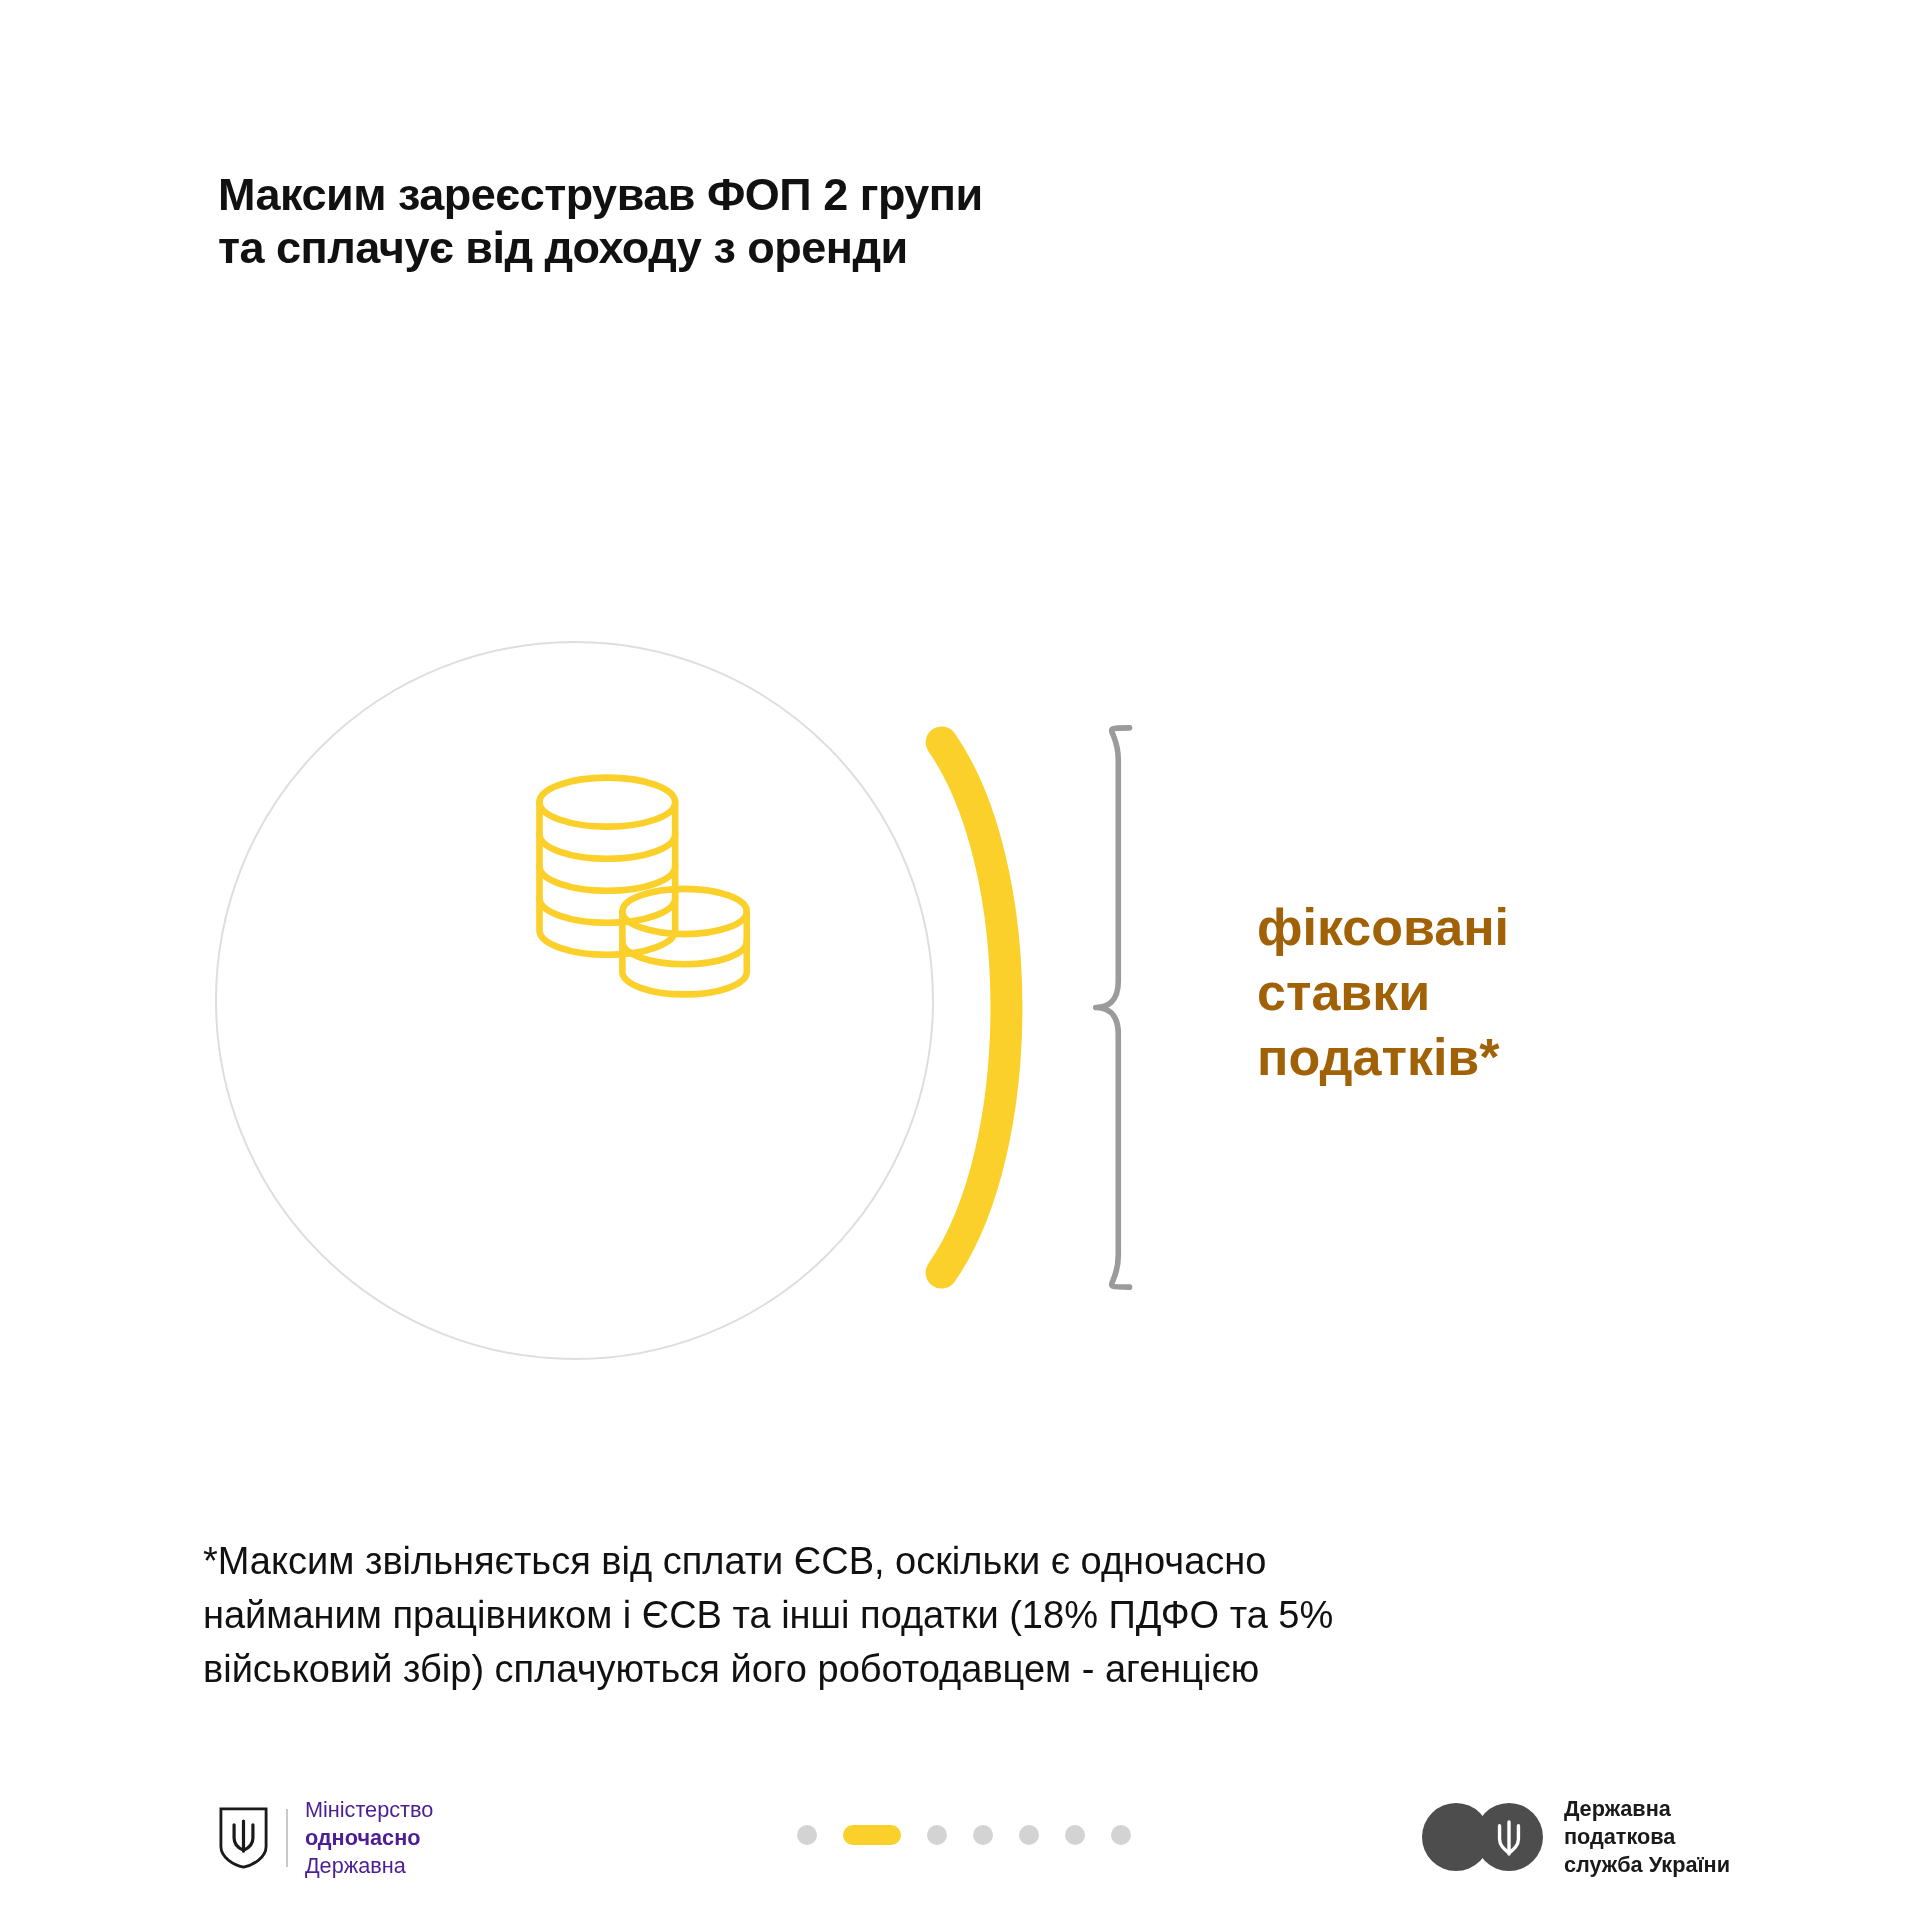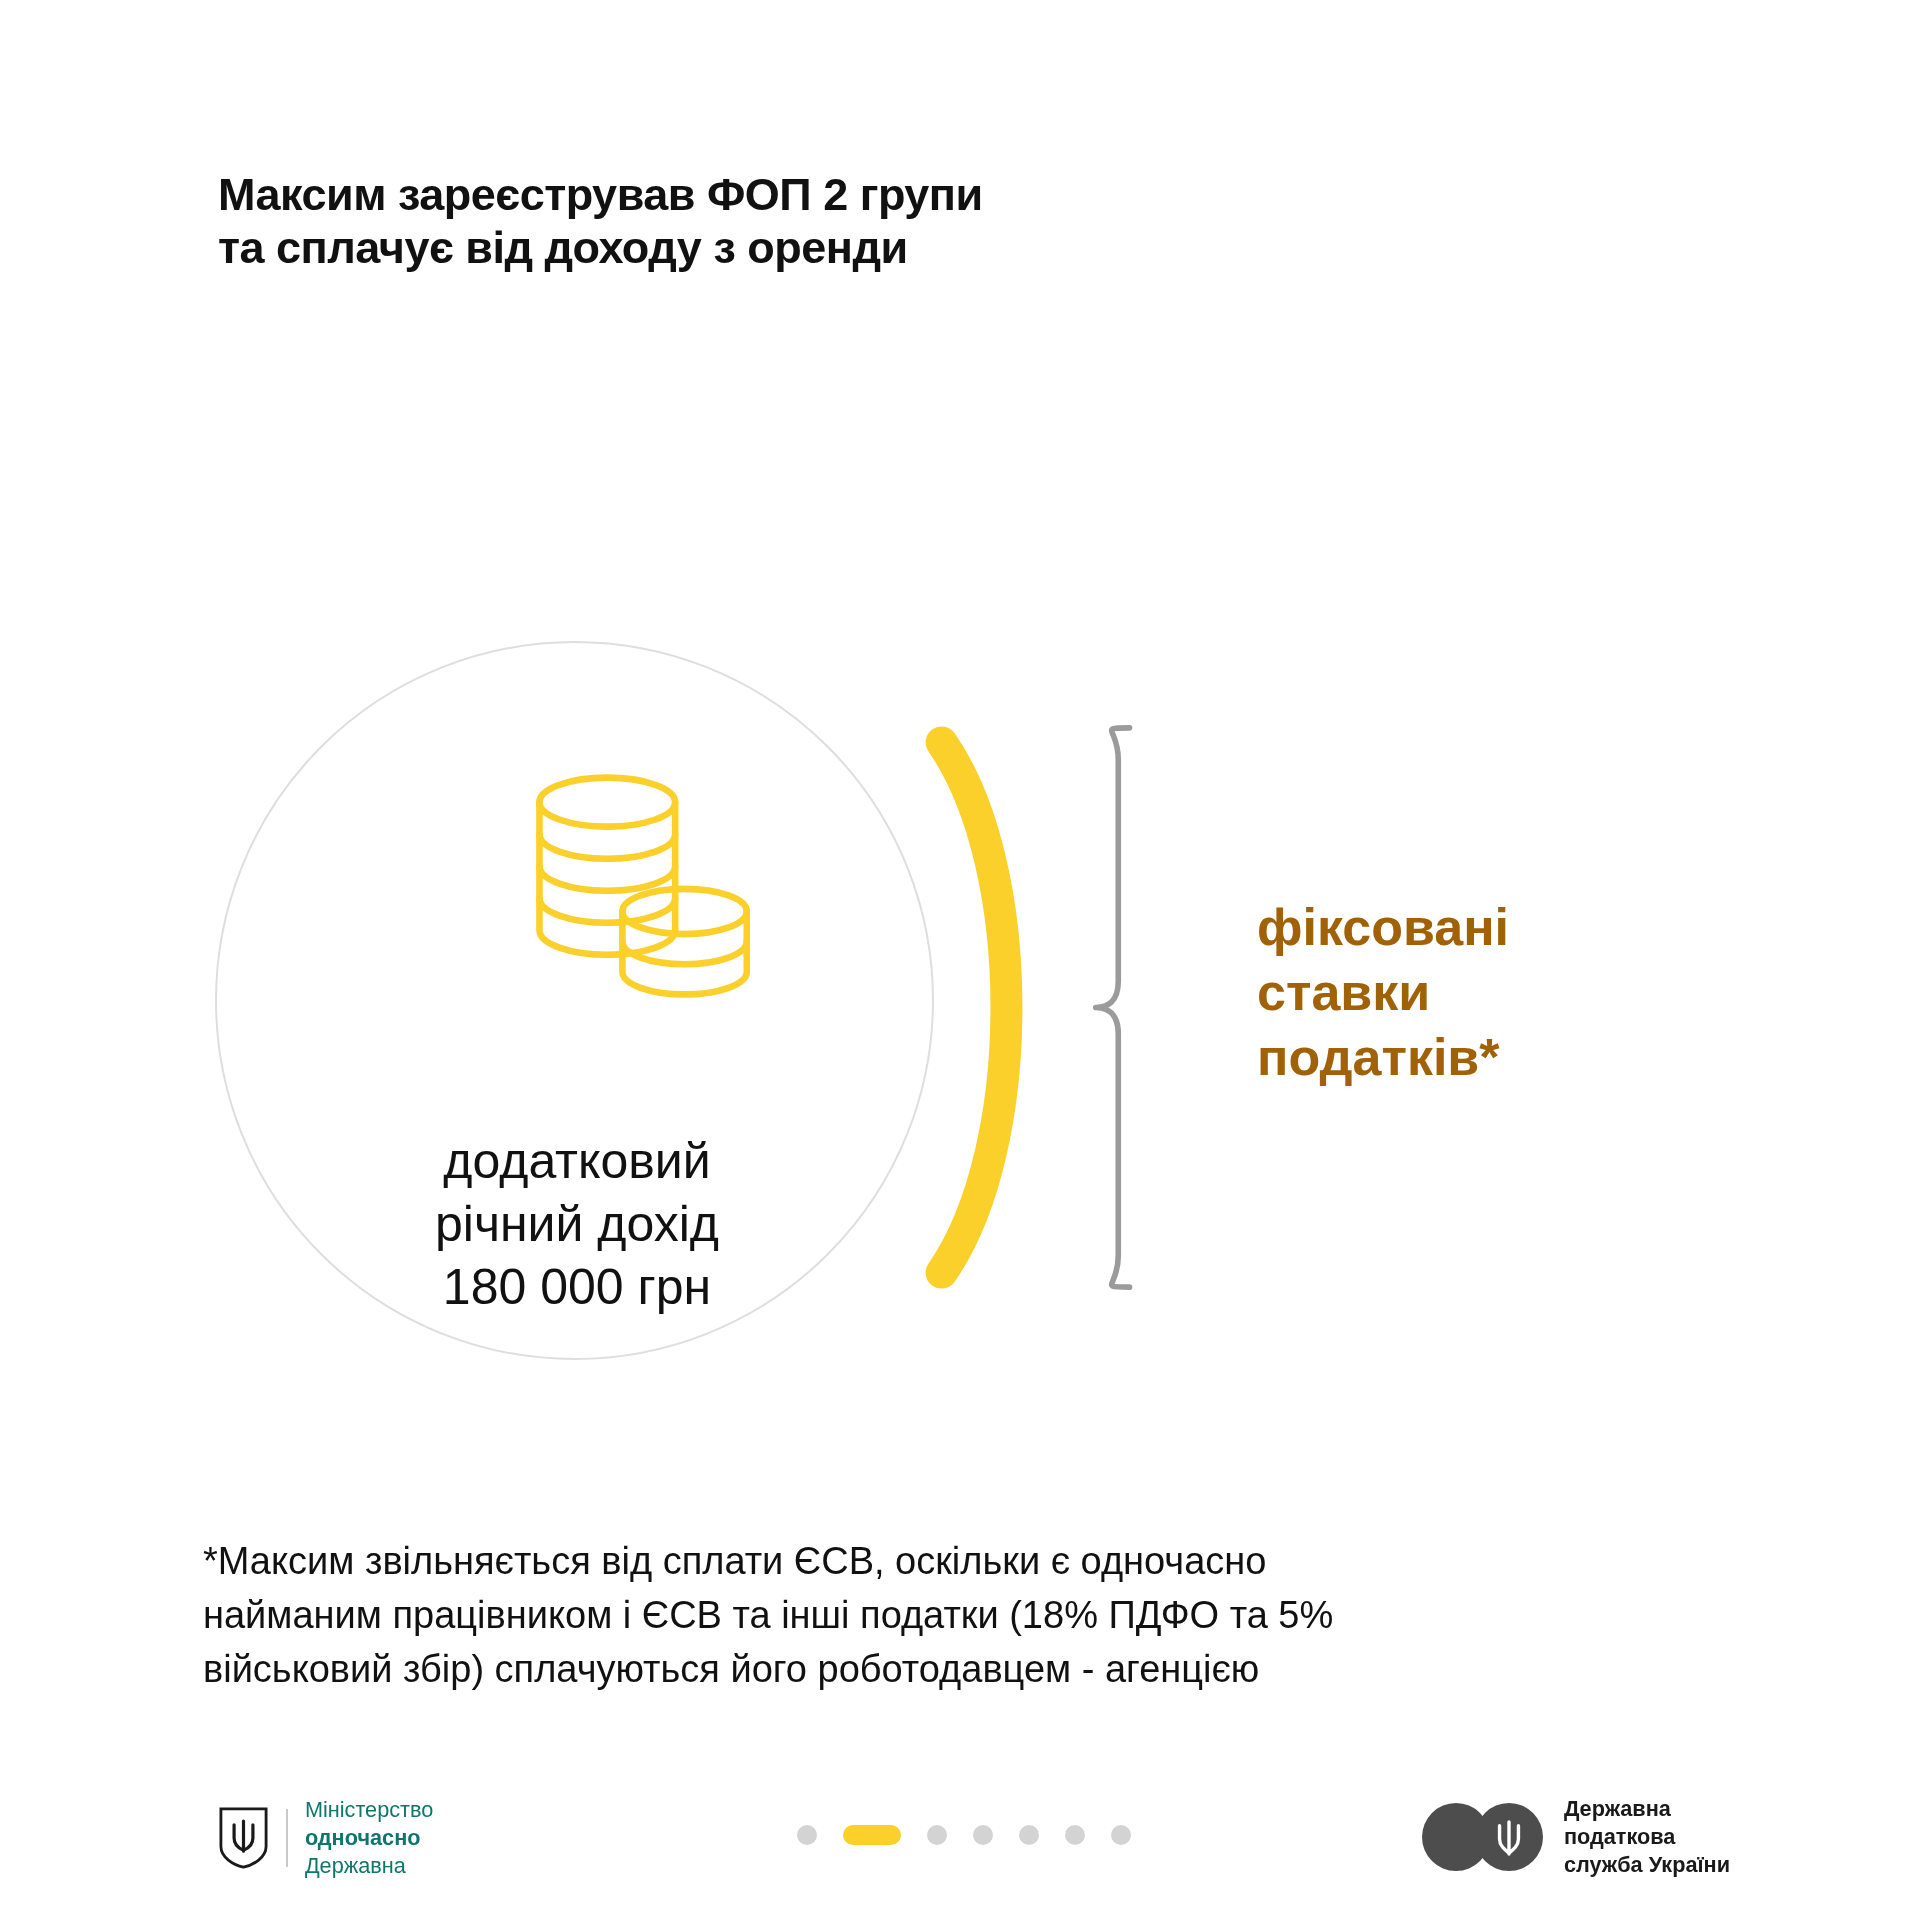--- a/index.html
+++ b/index.html
@@ -142,21 +142,21 @@
     height: 64px;
   }
   .minfin-divider {
     width: 1.9px;
     height: 58px;
     background: #c9c9c9;
   }
   .minfin-text {
     font-size: 21.7px;
     line-height: 1.28;
-    color: #0f766e;
+    color: #4c1d95;
   }
   .minfin-text .l1 { font-weight: normal; }
   .minfin-text .l2 { font-weight: bold; }
   .minfin-text .l3 { font-weight: normal; }
 
   .dots {
     position: absolute;
     left: 50%;
     top: 55px;
     transform: translateX(-50%);
@@ -228,23 +228,20 @@
           <path d="M28 100 v34 c0 14.4 32.2 26 72 26 s72 -11.6 72 -26 V100"></path>
           <path d="M28 134 v34 c0 14.4 32.2 26 72 26 s72 -11.6 72 -26 V134"></path>
 
           <ellipse cx="182" cy="148" rx="66" ry="24"></ellipse>
           <path d="M116 148 v32 c0 13.3 29.6 24 66 24 s66 -10.7 66 -24 v-32"></path>
           <path d="M116 180 v32 c0 13.3 29.6 24 66 24 s66 -10.7 66 -24 v-32"></path>
         </g>
       </svg>
     </div>
 
-    <div class="circle-label">додатковий
-річний дохід
-180 000 грн</div>
 
     <div class="arc">
       <svg viewBox="0 0 200 600" width="188" height="565" aria-hidden="true">
         <path d="M40 18 C 132 150, 132 450, 40 582" fill="none" stroke="#fbd02a" stroke-width="34" stroke-linecap="round"></path>
       </svg>
     </div>
 
     <div class="brace">
       <svg viewBox="0 0 130 600" width="122" height="565" aria-hidden="true">
         <path d="M40 2 C 6 2, 28 2, 28 36 L28 272 C28 294, 16 300, 4 300 C16 300, 28 306, 28 328 L28 564 C28 598, 6 598, 40 598" fill="none" stroke="#9b9b9b" stroke-width="6" stroke-linecap="round" stroke-linejoin="round"></path>

